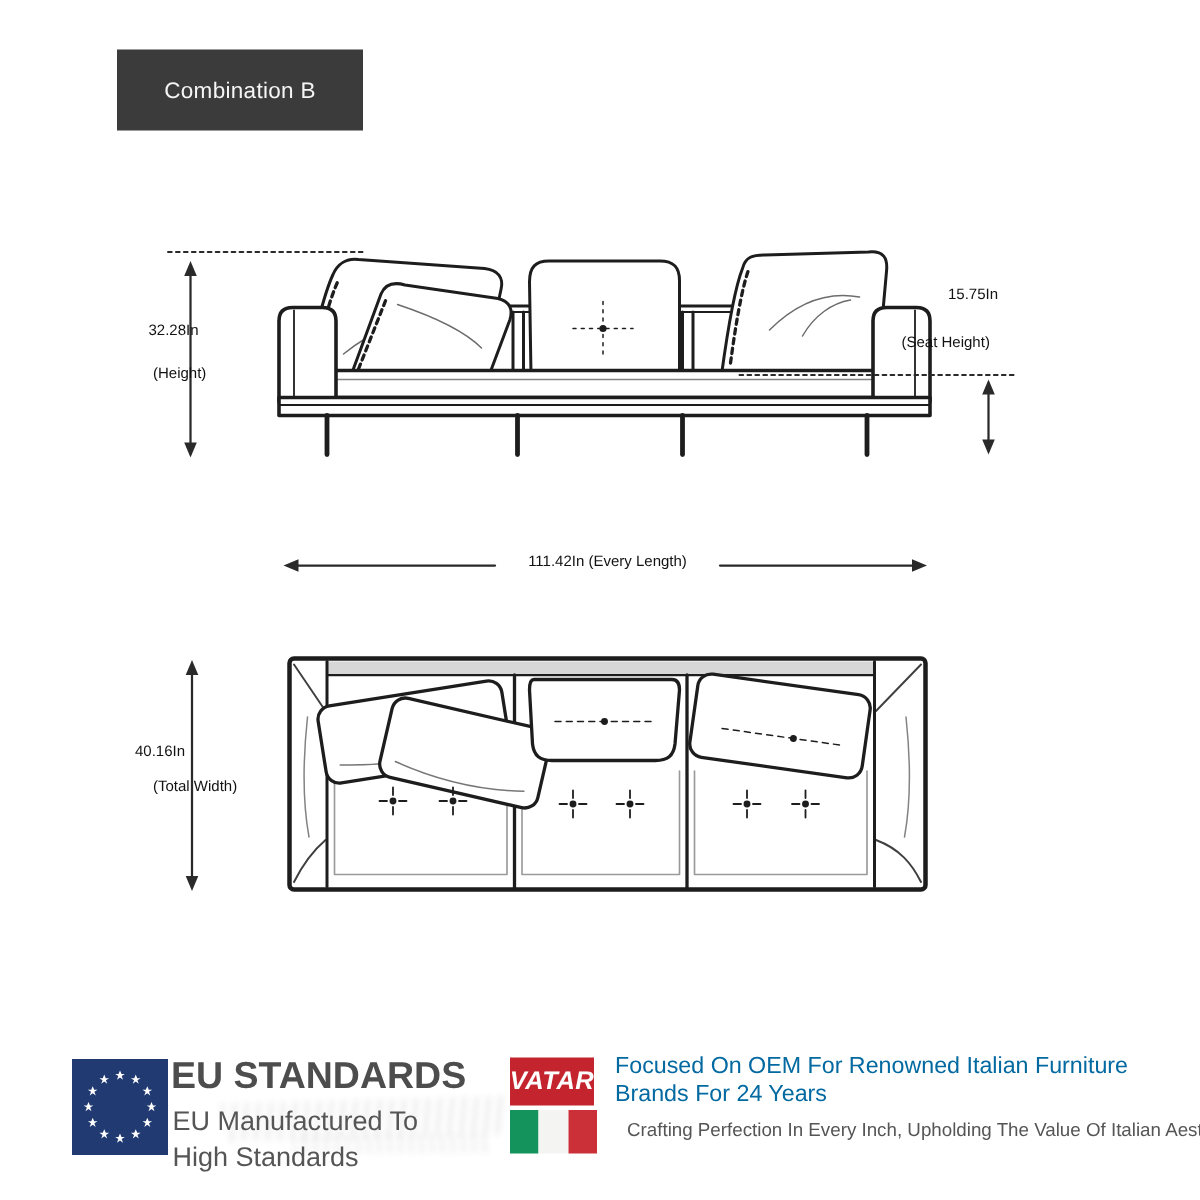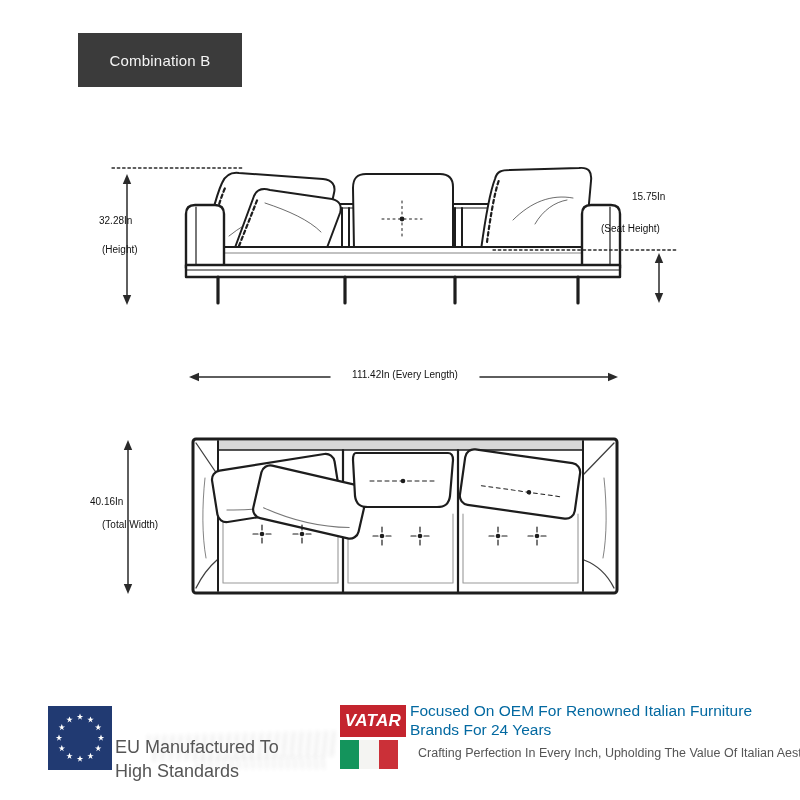--- a/index.html
+++ b/index.html
@@ -31,21 +31,21 @@
   .eu-flag{left:48px;top:706px;width:64px;height:64px;}
   .eu-heading{left:114px;top:704px;font-size:25px;font-weight:bold;color:#4d4d4d;letter-spacing:0;line-height:1.1;white-space:nowrap;}
   .eu-sub{left:115px;top:736px;width:178px;font-size:18px;color:#555;line-height:1.32;}
   .eu-smudge{left:148px;top:733px;width:188px;height:26px;
     background:repeating-linear-gradient(97deg,rgba(55,55,55,.5) 0 2px,transparent 2px 8px);
     filter:blur(2.2px);opacity:.28;transform:rotate(-1.5deg);}
   .eu-smudge2{left:196px;top:756px;width:130px;height:13px;
     background:repeating-linear-gradient(84deg,rgba(55,55,55,.5) 0 2px,transparent 2px 7px);
     filter:blur(2px);opacity:.22;}
   .vatar-logo{
-    left:340px;top:705px;width:66px;height:32px;background:#c4242e;
+    left:340px;top:705px;width:56px;height:32px;background:#c4242e;
     display:flex;align-items:center;justify-content:center;
     color:#fff;font-size:17px;font-weight:bold;font-style:italic;letter-spacing:.3px;
   }
   .italy-flag{left:340px;top:740px;width:58px;height:29px;display:flex;}
   .italy-flag span{flex:1;}
   .it-green{background:#14945c;}
   .it-white{background:#f4f4f2;}
   .it-red{background:#cb3038;}
   .brand-headline{left:410px;top:702px;width:344px;font-size:15.5px;color:#0369a1;line-height:1.22;}
   .brand-tagline{left:418px;top:746px;font-size:12.5px;color:#555;white-space:nowrap;}
@@ -231,20 +231,21 @@
     <use href="#star" x="53" y="32"></use>
     <use href="#star" x="50.2" y="42.5"></use>
     <use href="#star" x="42.5" y="50.2"></use>
     <use href="#star" x="32" y="53"></use>
     <use href="#star" x="21.5" y="50.2"></use>
     <use href="#star" x="13.8" y="42.5"></use>
     <use href="#star" x="11" y="32"></use>
     <use href="#star" x="13.8" y="21.5"></use>
     <use href="#star" x="21.5" y="13.8"></use>
   </svg>
+  <div class="abs eu-heading">EU STANDARDS</div>
   <div class="abs eu-smudge"></div>
   <div class="abs eu-smudge2"></div>
   <div class="abs eu-sub">EU Manufactured To High Standards</div>
 
   <div class="abs vatar-logo">
     <span>VATAR</span>
   </div>
   <div class="abs italy-flag">
     <span class="it-green"></span>
     <span class="it-white"></span>

